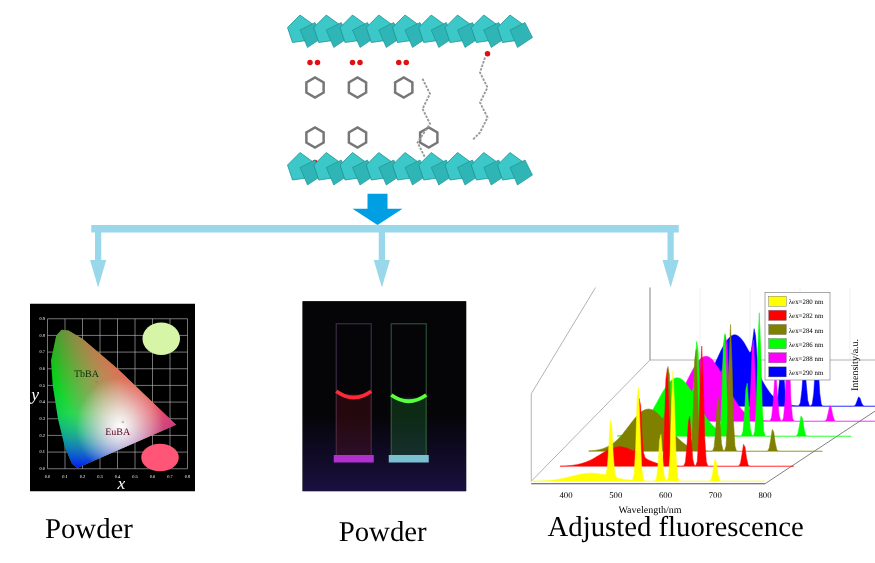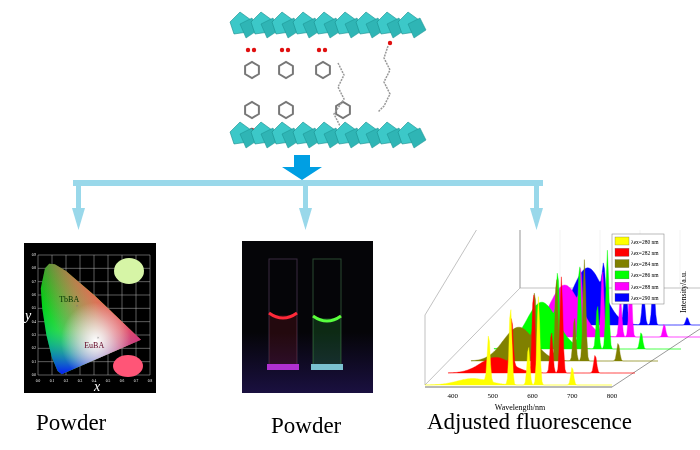--- a/index.html
+++ b/index.html
@@ -241,13 +241,13 @@
       <text x="251" y="47.400000000000006" font-size="5.5" font-family="Liberation Serif, serif">λex=286 nm</text>
       <rect x="235" y="52.2" width="14" height="8" fill="#ff00ff" stroke="#555" stroke-width="0.3"></rect>
       <text x="251" y="58.7" font-size="5.5" font-family="Liberation Serif, serif">λex=288 nm</text>
       <rect x="235" y="63.5" width="14" height="8" fill="#0000ff" stroke="#555" stroke-width="0.3"></rect>
       <text x="251" y="70" font-size="5.5" font-family="Liberation Serif, serif">λex=290 nm</text>
     </g>
 </svg>
 
 <div class="caption" style="left:36px;top:410px;text-align:center;">Powder</div>
 <div class="caption" style="left:271px;top:413px;">Powder</div>
-<div class="caption" style="left:427px;top:409px;">Adjusted fluorescence</div>
+<div class="caption" style="left:438px;top:409px;">Adjusted fluorescence</div>
 
 </body></html>

